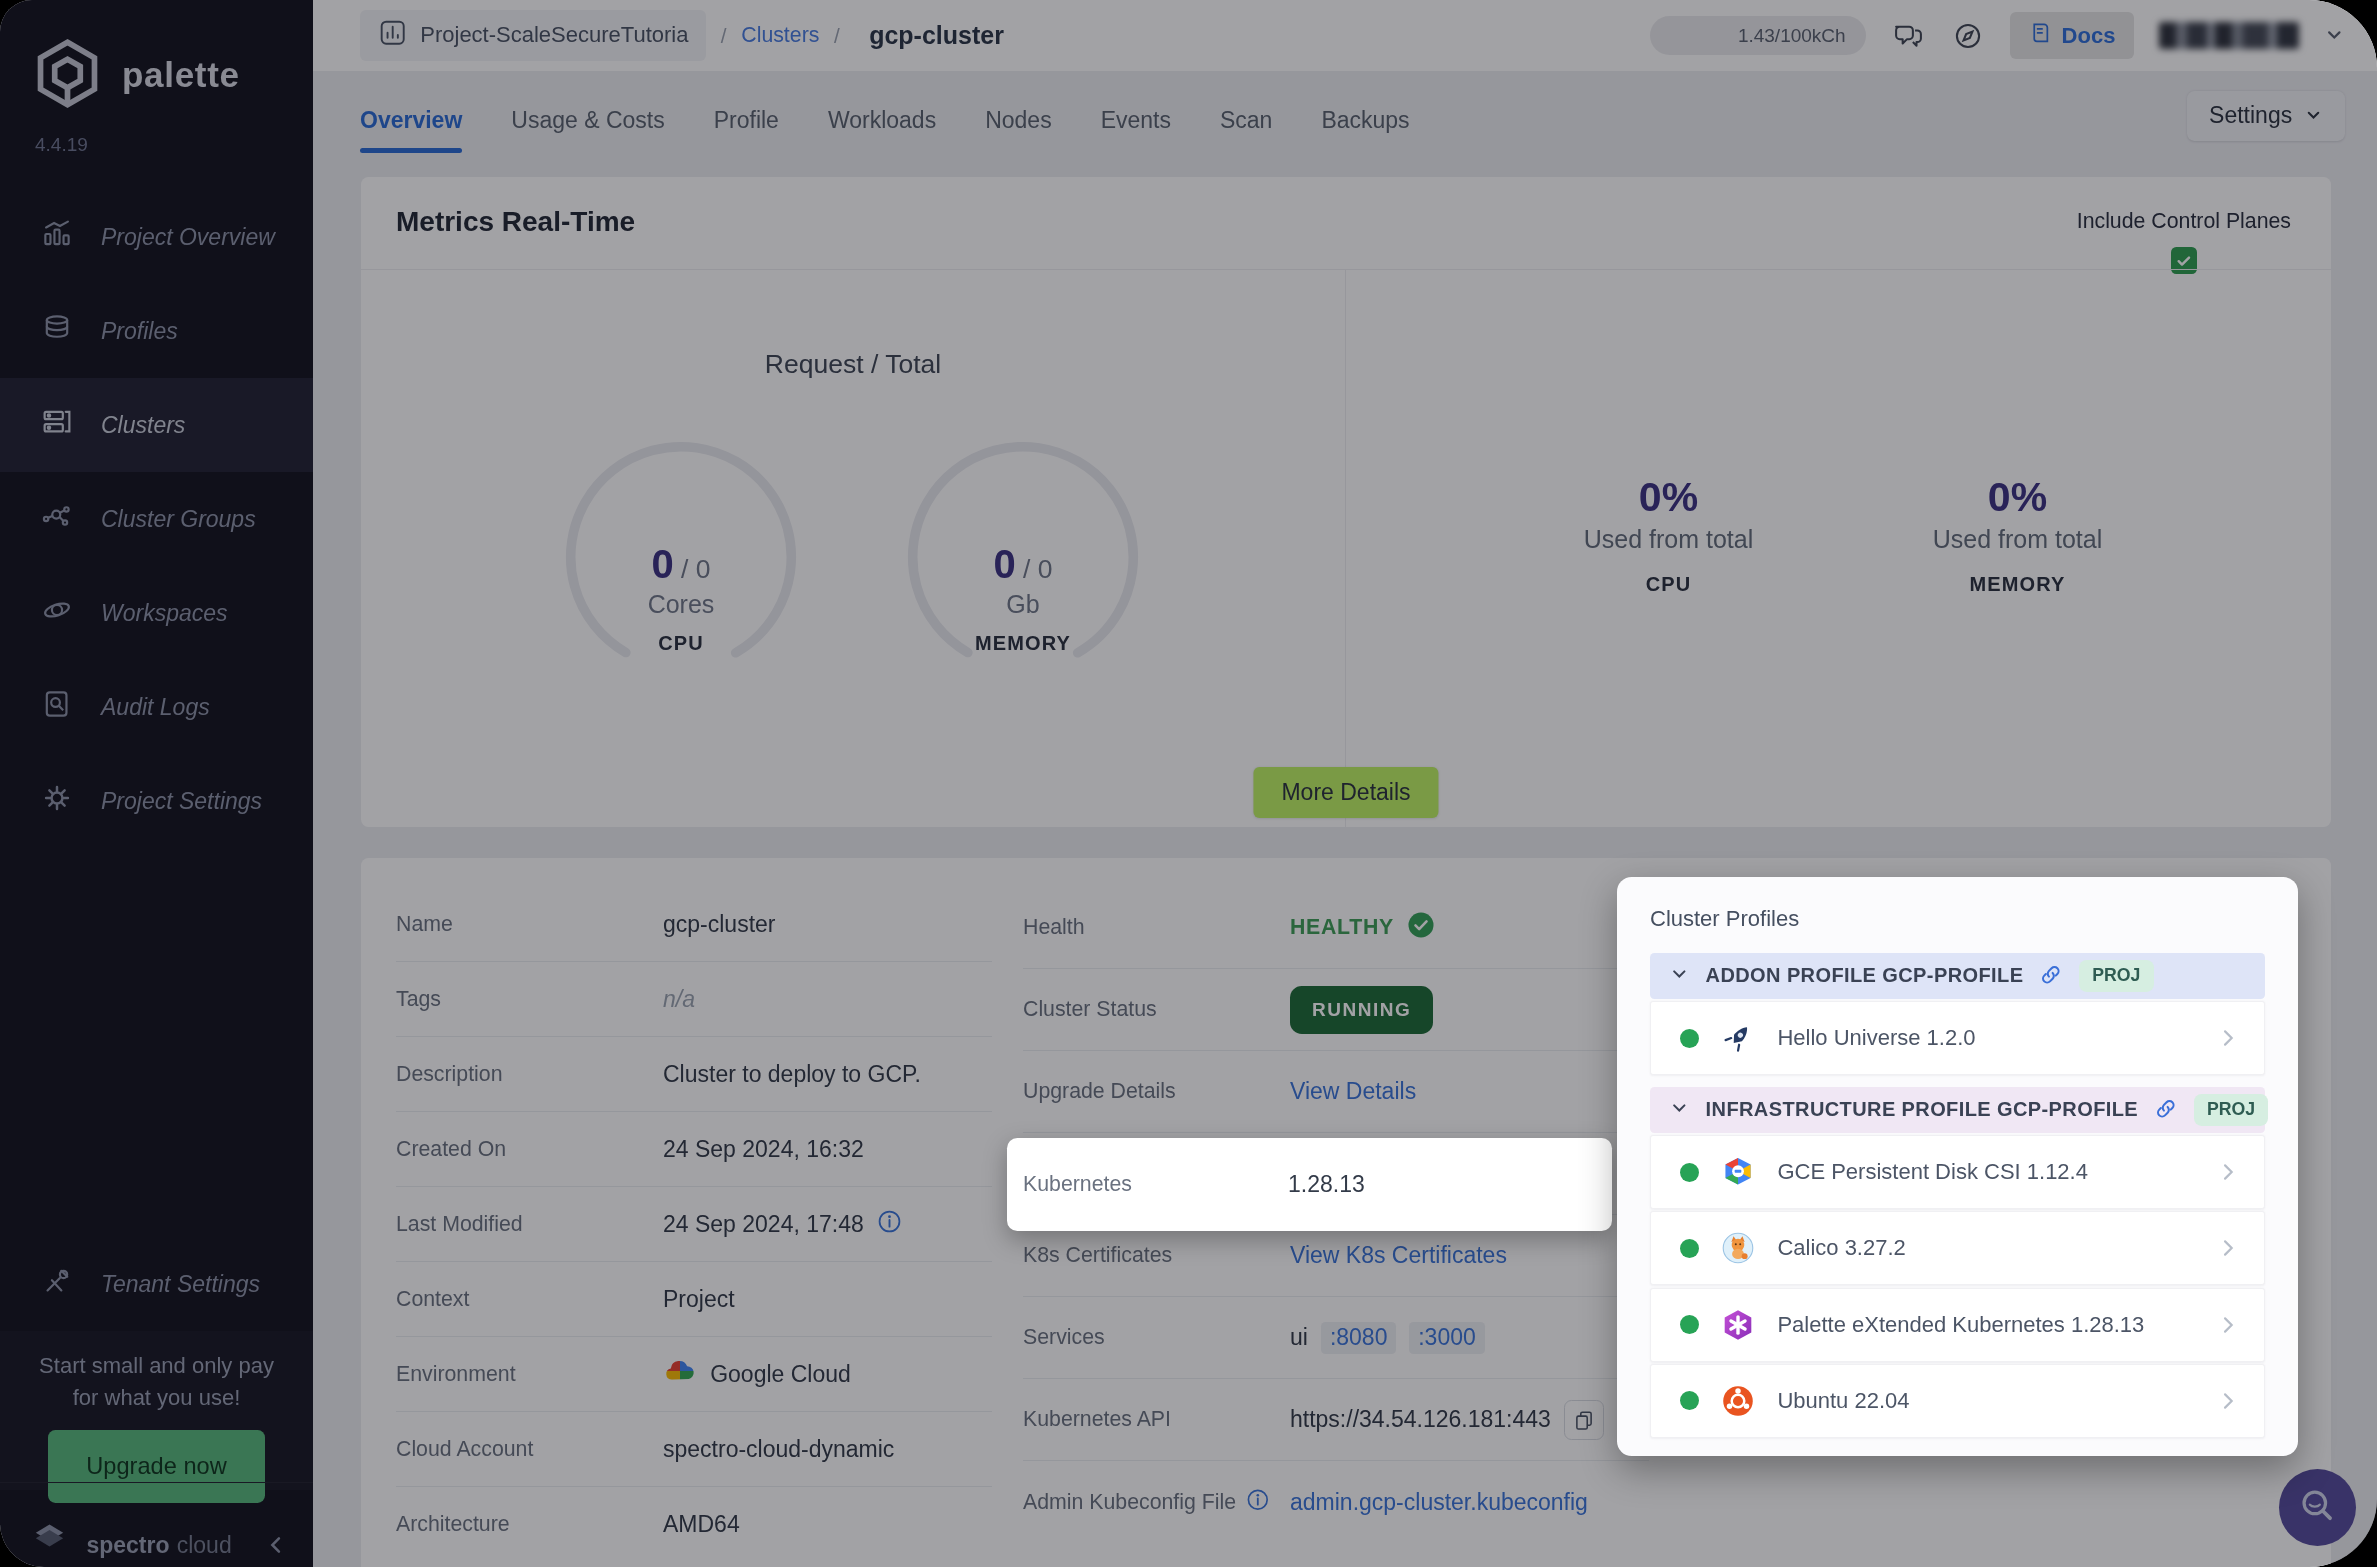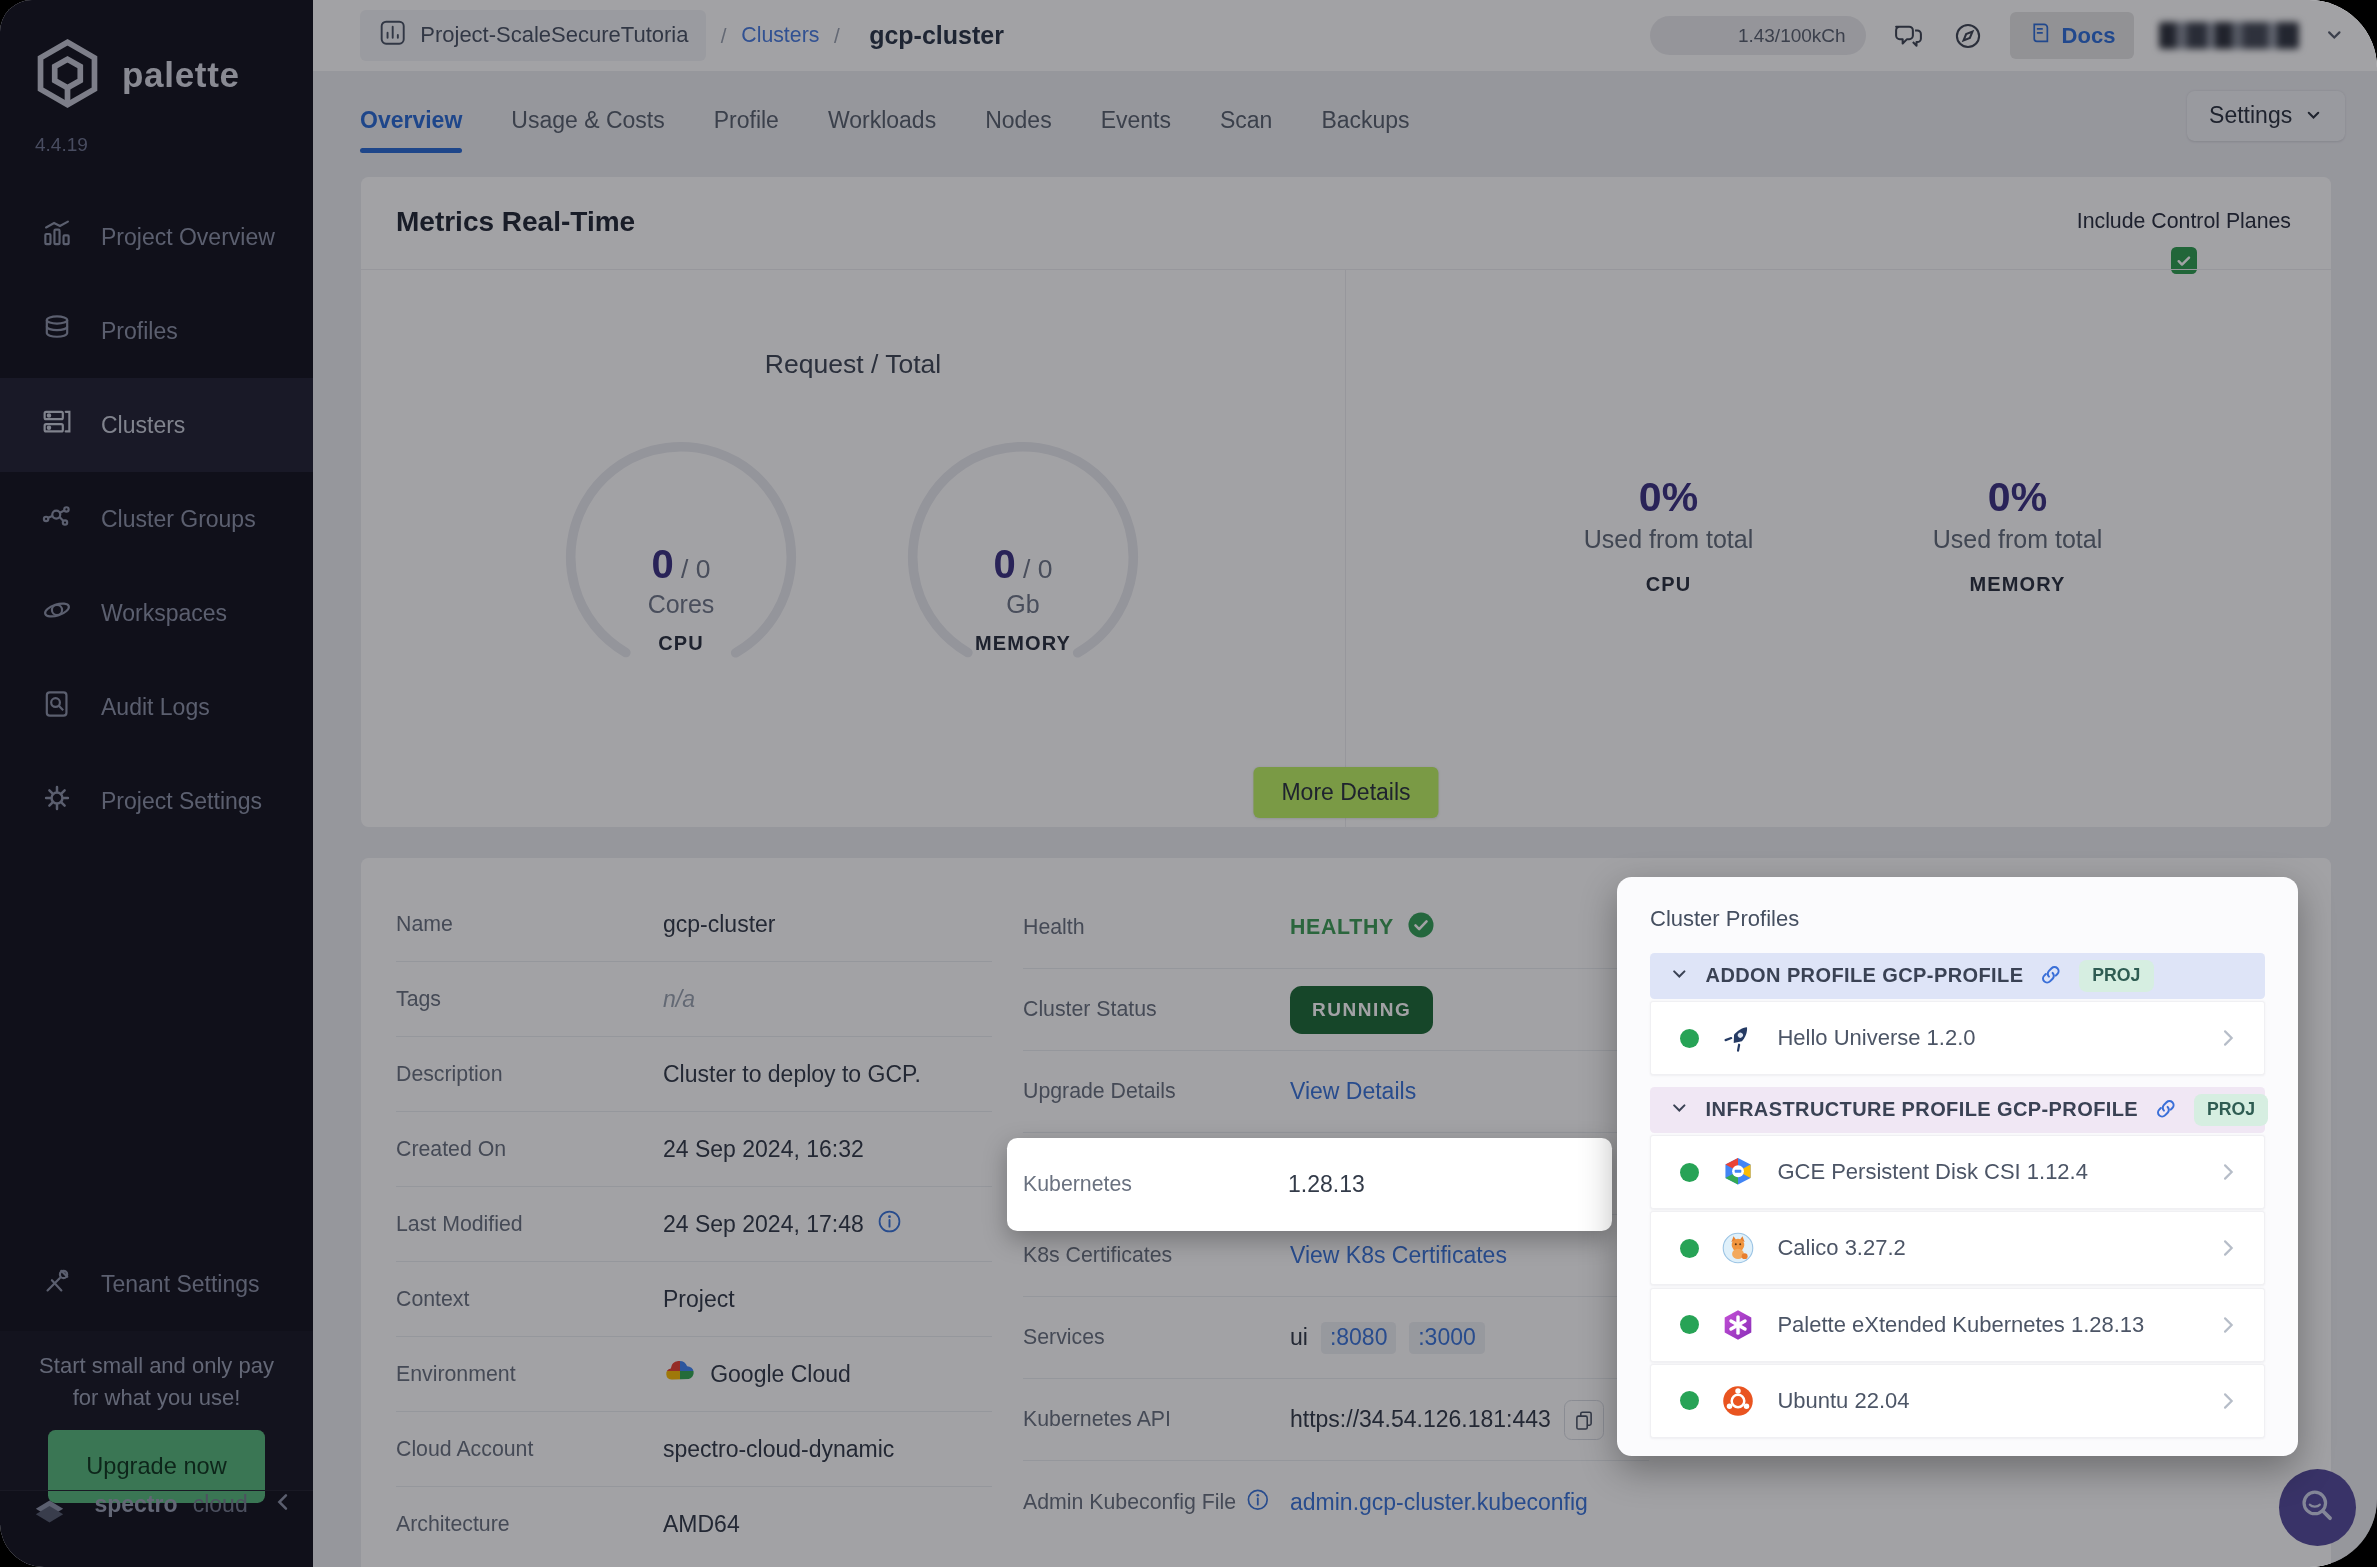--- a/index.html
+++ b/index.html
@@ -5,28 +5,28 @@
   * { box-sizing: border-box; margin: 0; padding: 0; }
   html,body { width:2377px; height:1568px; background:#000; font-family:"Liberation Sans",sans-serif; }
   #app { position:absolute; inset:0; border-radius:32px 68px 68px 44px; overflow:hidden; background:#ecedf1; }
 
   
   .sidebar { position:absolute; left:0; top:0; bottom:0; width:313px; background:#14141f; z-index:2; }
   .logo-row { display:flex; align-items:center; gap:19px; padding:38px 0 0 32px; }
   .brand { font-size:35px; font-weight:700; letter-spacing:0.7px; color:#d7d9e3; }
   .version { padding:22px 12px 0 35px; font-size:19px; color:#6f7590; }
   .menu { margin-top:34px; }
-  .side-item { display:flex; align-items:center; gap:28px; height:94px; padding-left:41px; color:#8d93a8; font-size:23px; cursor:pointer; }
+  .side-item { display:flex; align-items:center; gap:28px; height:94px; padding-left:41px; color:#8d93a8; font-size:23px; cursor:pointer;font-style:italic; }
   .side-item.active { background:#232334; color:#c9cdd9; }
   .side-item svg { flex:0 0 auto; }
   .tenant { position:absolute; left:0; right:0; bottom:236px; }
   .promo { position:absolute; left:0; right:0; bottom:77px; height:159px; background:#191926; text-align:center; padding-top:19px; }
   .promo-line { color:#9aa0b4; font-size:22px; line-height:32px; }
   .upgrade-btn { display:inline-block; margin-top:16px; background:#57b97c; color:#10361f; font-size:23.6px; font-weight:500; padding:23px 38px; border-radius:7.4px; border:none; cursor:pointer; }
-  .side-footer { position:absolute; left:0; right:0; bottom:0; height:77px; border-top:0.7px solid #232330; display:flex; align-items:flex-start; padding:0 26.5px 0 29.4px; gap:24px; }
+  .side-footer { position:absolute; left:0; right:0; bottom:8px; height:77px; border-top:0.7px solid #232330; display:flex; align-items:flex-end; padding:0 26.5px 0 29.4px; gap:16px; }
   .foot-brand { font-size:23px; color:#9aa0b4; font-weight:700; }
   .foot-brand-light { font-size:23px; color:#767c90; font-weight:300; margin-left:-8.8px; }
   .collapse { margin-left:auto; color:#8d93a8; }
 
   
   .main { position:absolute; left:313px; right:0; top:0; bottom:0; }
   .topbar { position:absolute; left:0; right:0; top:0; height:71px; background:#fff; display:flex; align-items:center; padding:0 32px 0 47px; white-space:nowrap; }
   .proj-pill { display:flex; align-items:center; gap:13.2px; background:#f3f4f7; border-radius:5.9px; padding:7.4px 17.7px; cursor:pointer; }
   .proj-pill span { font-size:22px; color:#4a5364; }
   .bc-sep { color:#9aa2b0; font-size:20.6px; margin:0 14.7px; }

